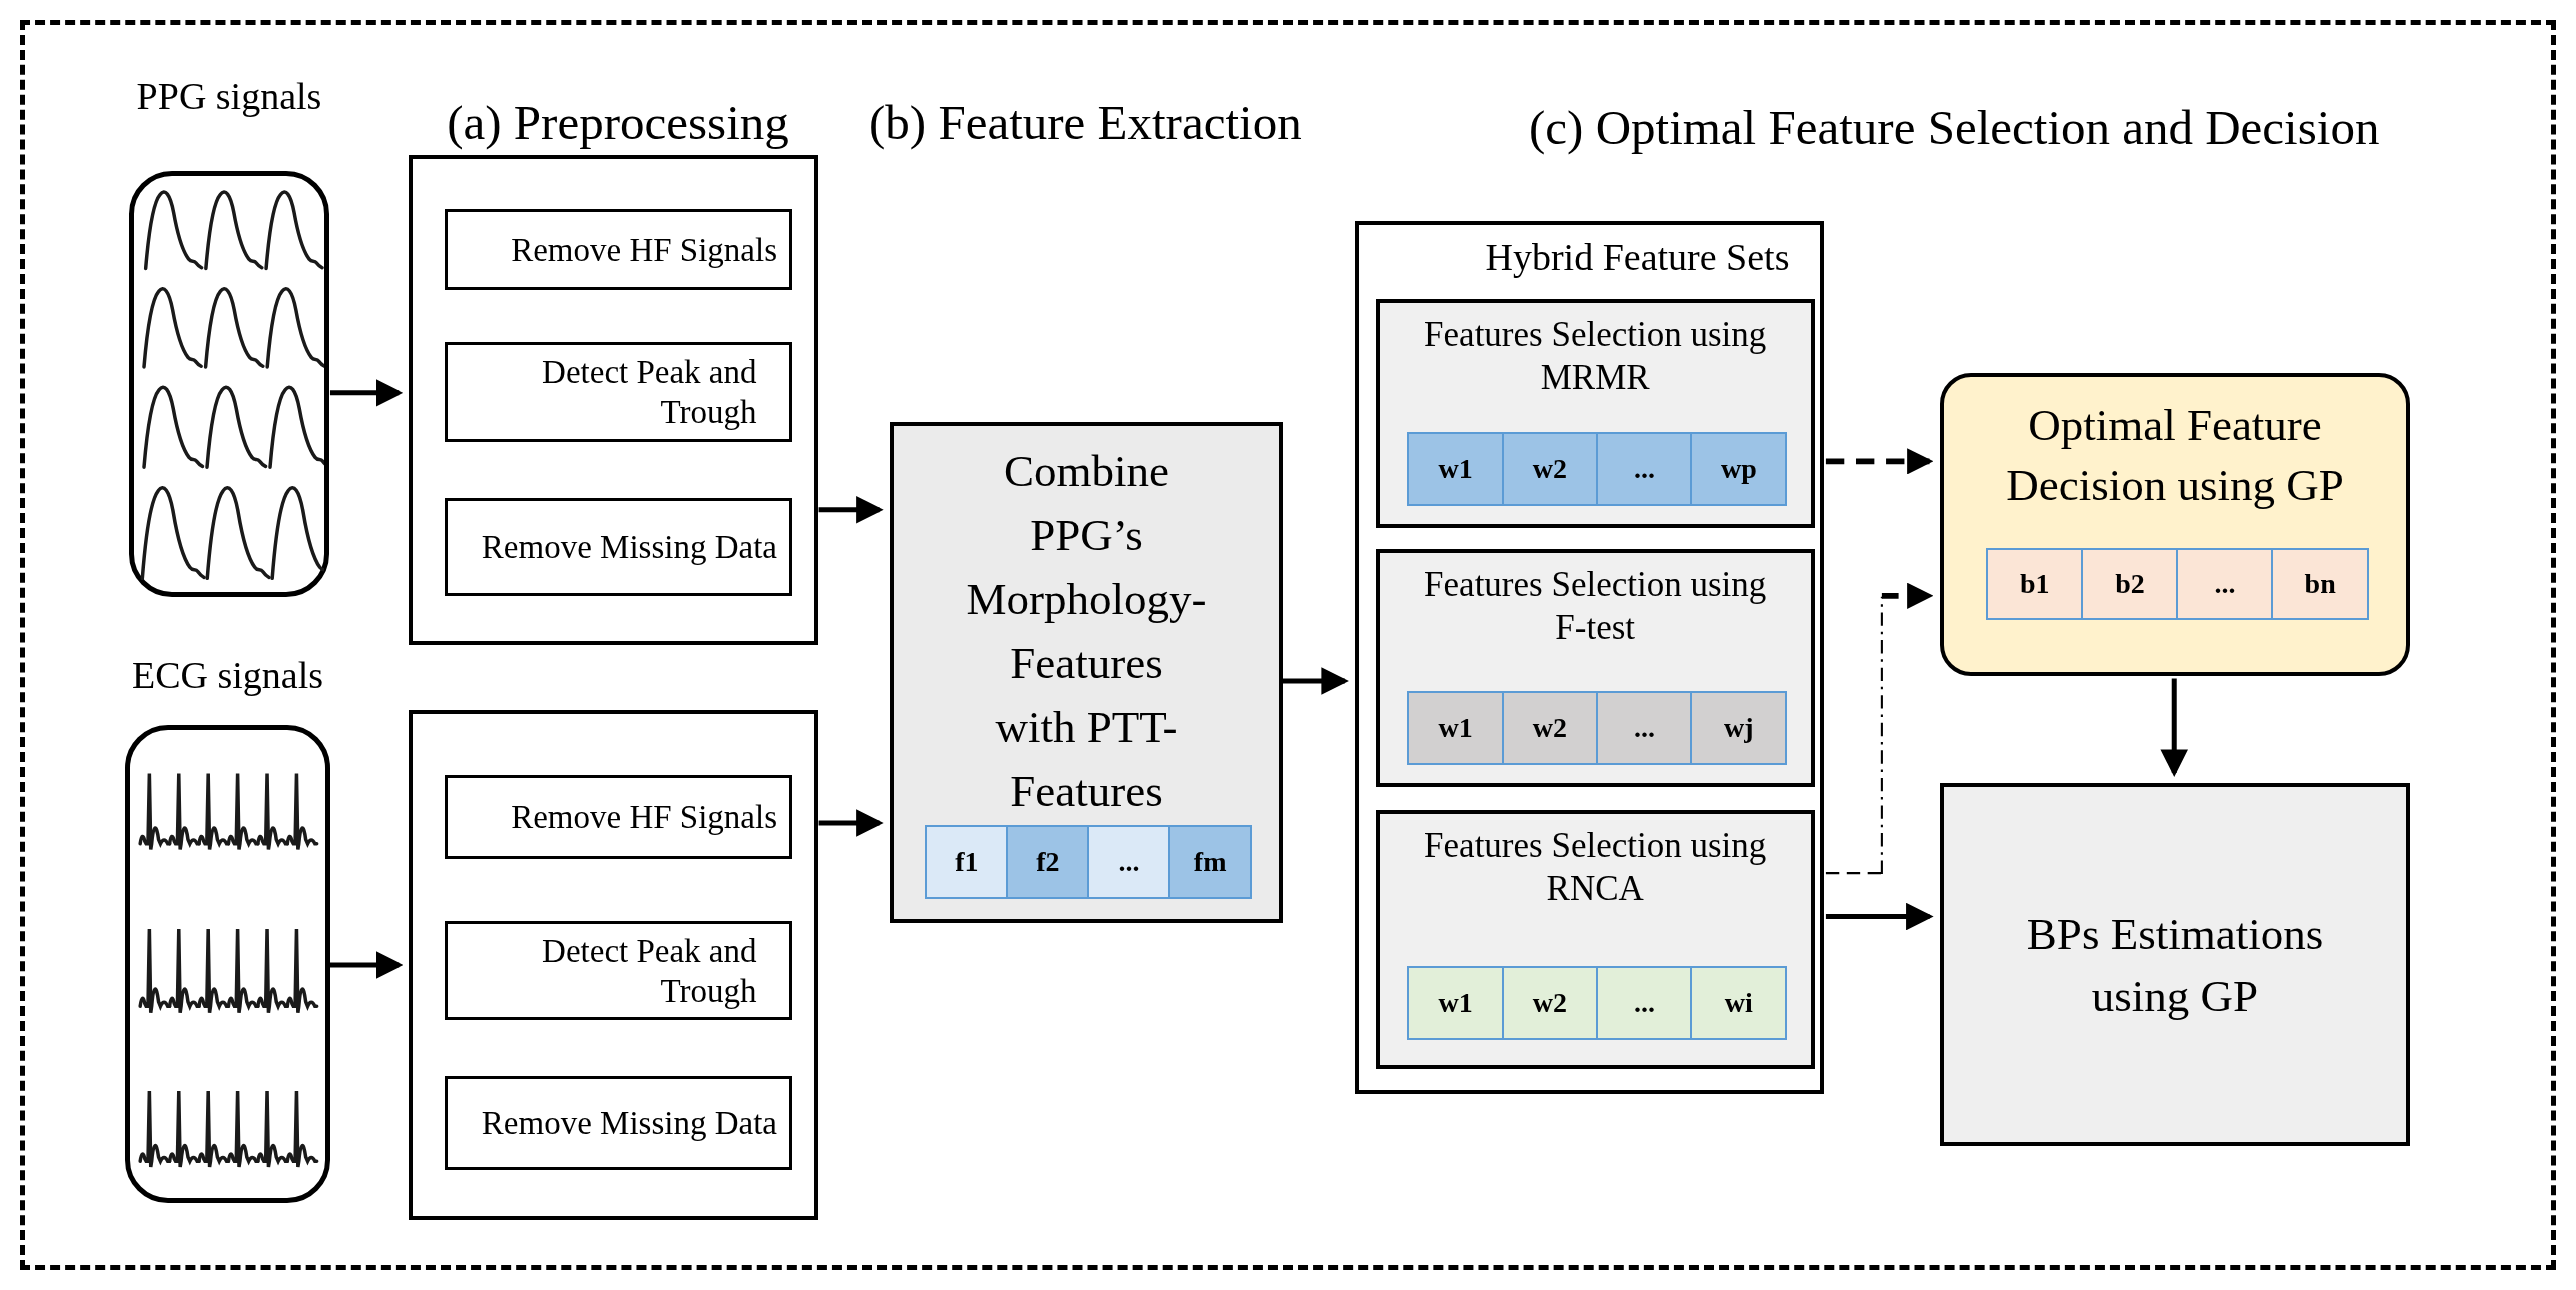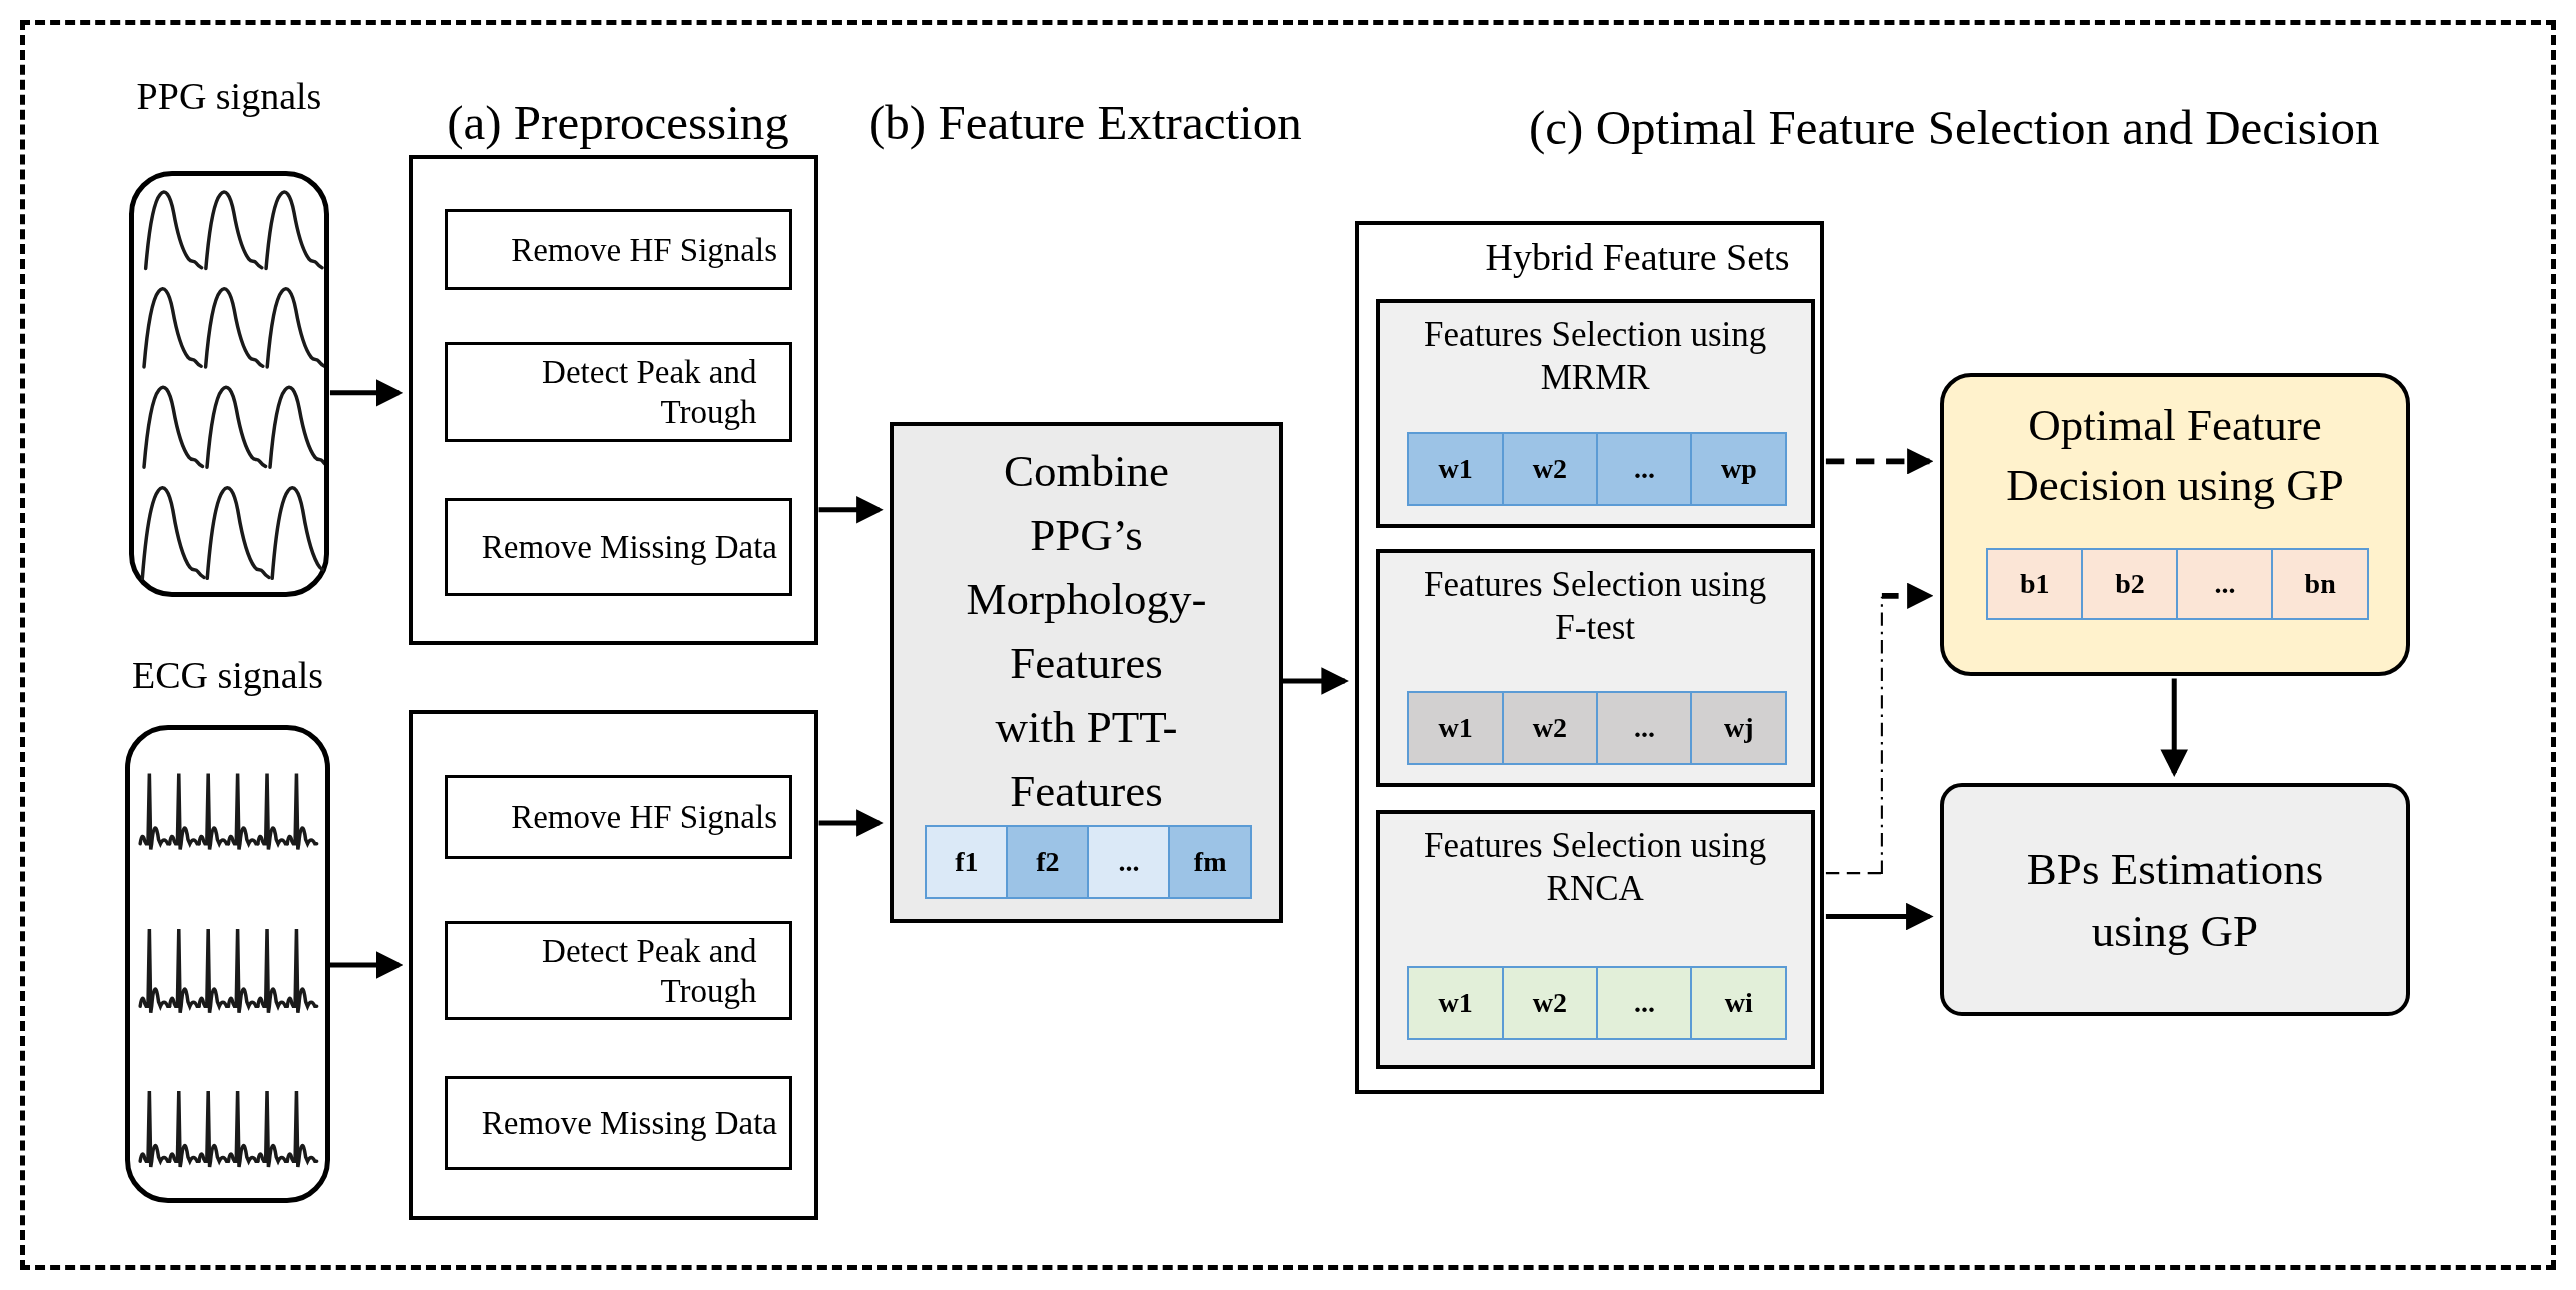--- a/index.html
+++ b/index.html
@@ -237,21 +237,21 @@
       <div>Decision using GP</div>
     </div>
     <div class="cellrow" style="left:38px;right:37px;top:171px;height:72px;">
       <div class="cell c-peach">b1</div>
       <div class="cell c-peach">b2</div>
       <div class="cell c-peach">...</div>
       <div class="cell c-peach">bn</div>
     </div>
   </div>
 
-  <div class="abs graybox" style="left:1940px;top:783px;width:470px;height:233px;border-radius:22px;">
+  <div class="abs graybox" style="left:1940px;top:783px;width:470px;height:363px;">
     <div class="graytitle">
       <div>BPs Estimations</div>
       <div>using GP</div>
     </div>
   </div>
 
   <svg class="overlay" width="2576" height="1291" viewBox="0 0 3084 1545">
     <defs>
       <marker id="arr" viewBox="0 0 10 10" refX="8.5" refY="5" markerWidth="5.5" markerHeight="5.5" orient="auto-start-reverse" markerUnits="strokeWidth">
         <path d="M0,0 L10,5 L0,10 z" fill="#000"></path>

